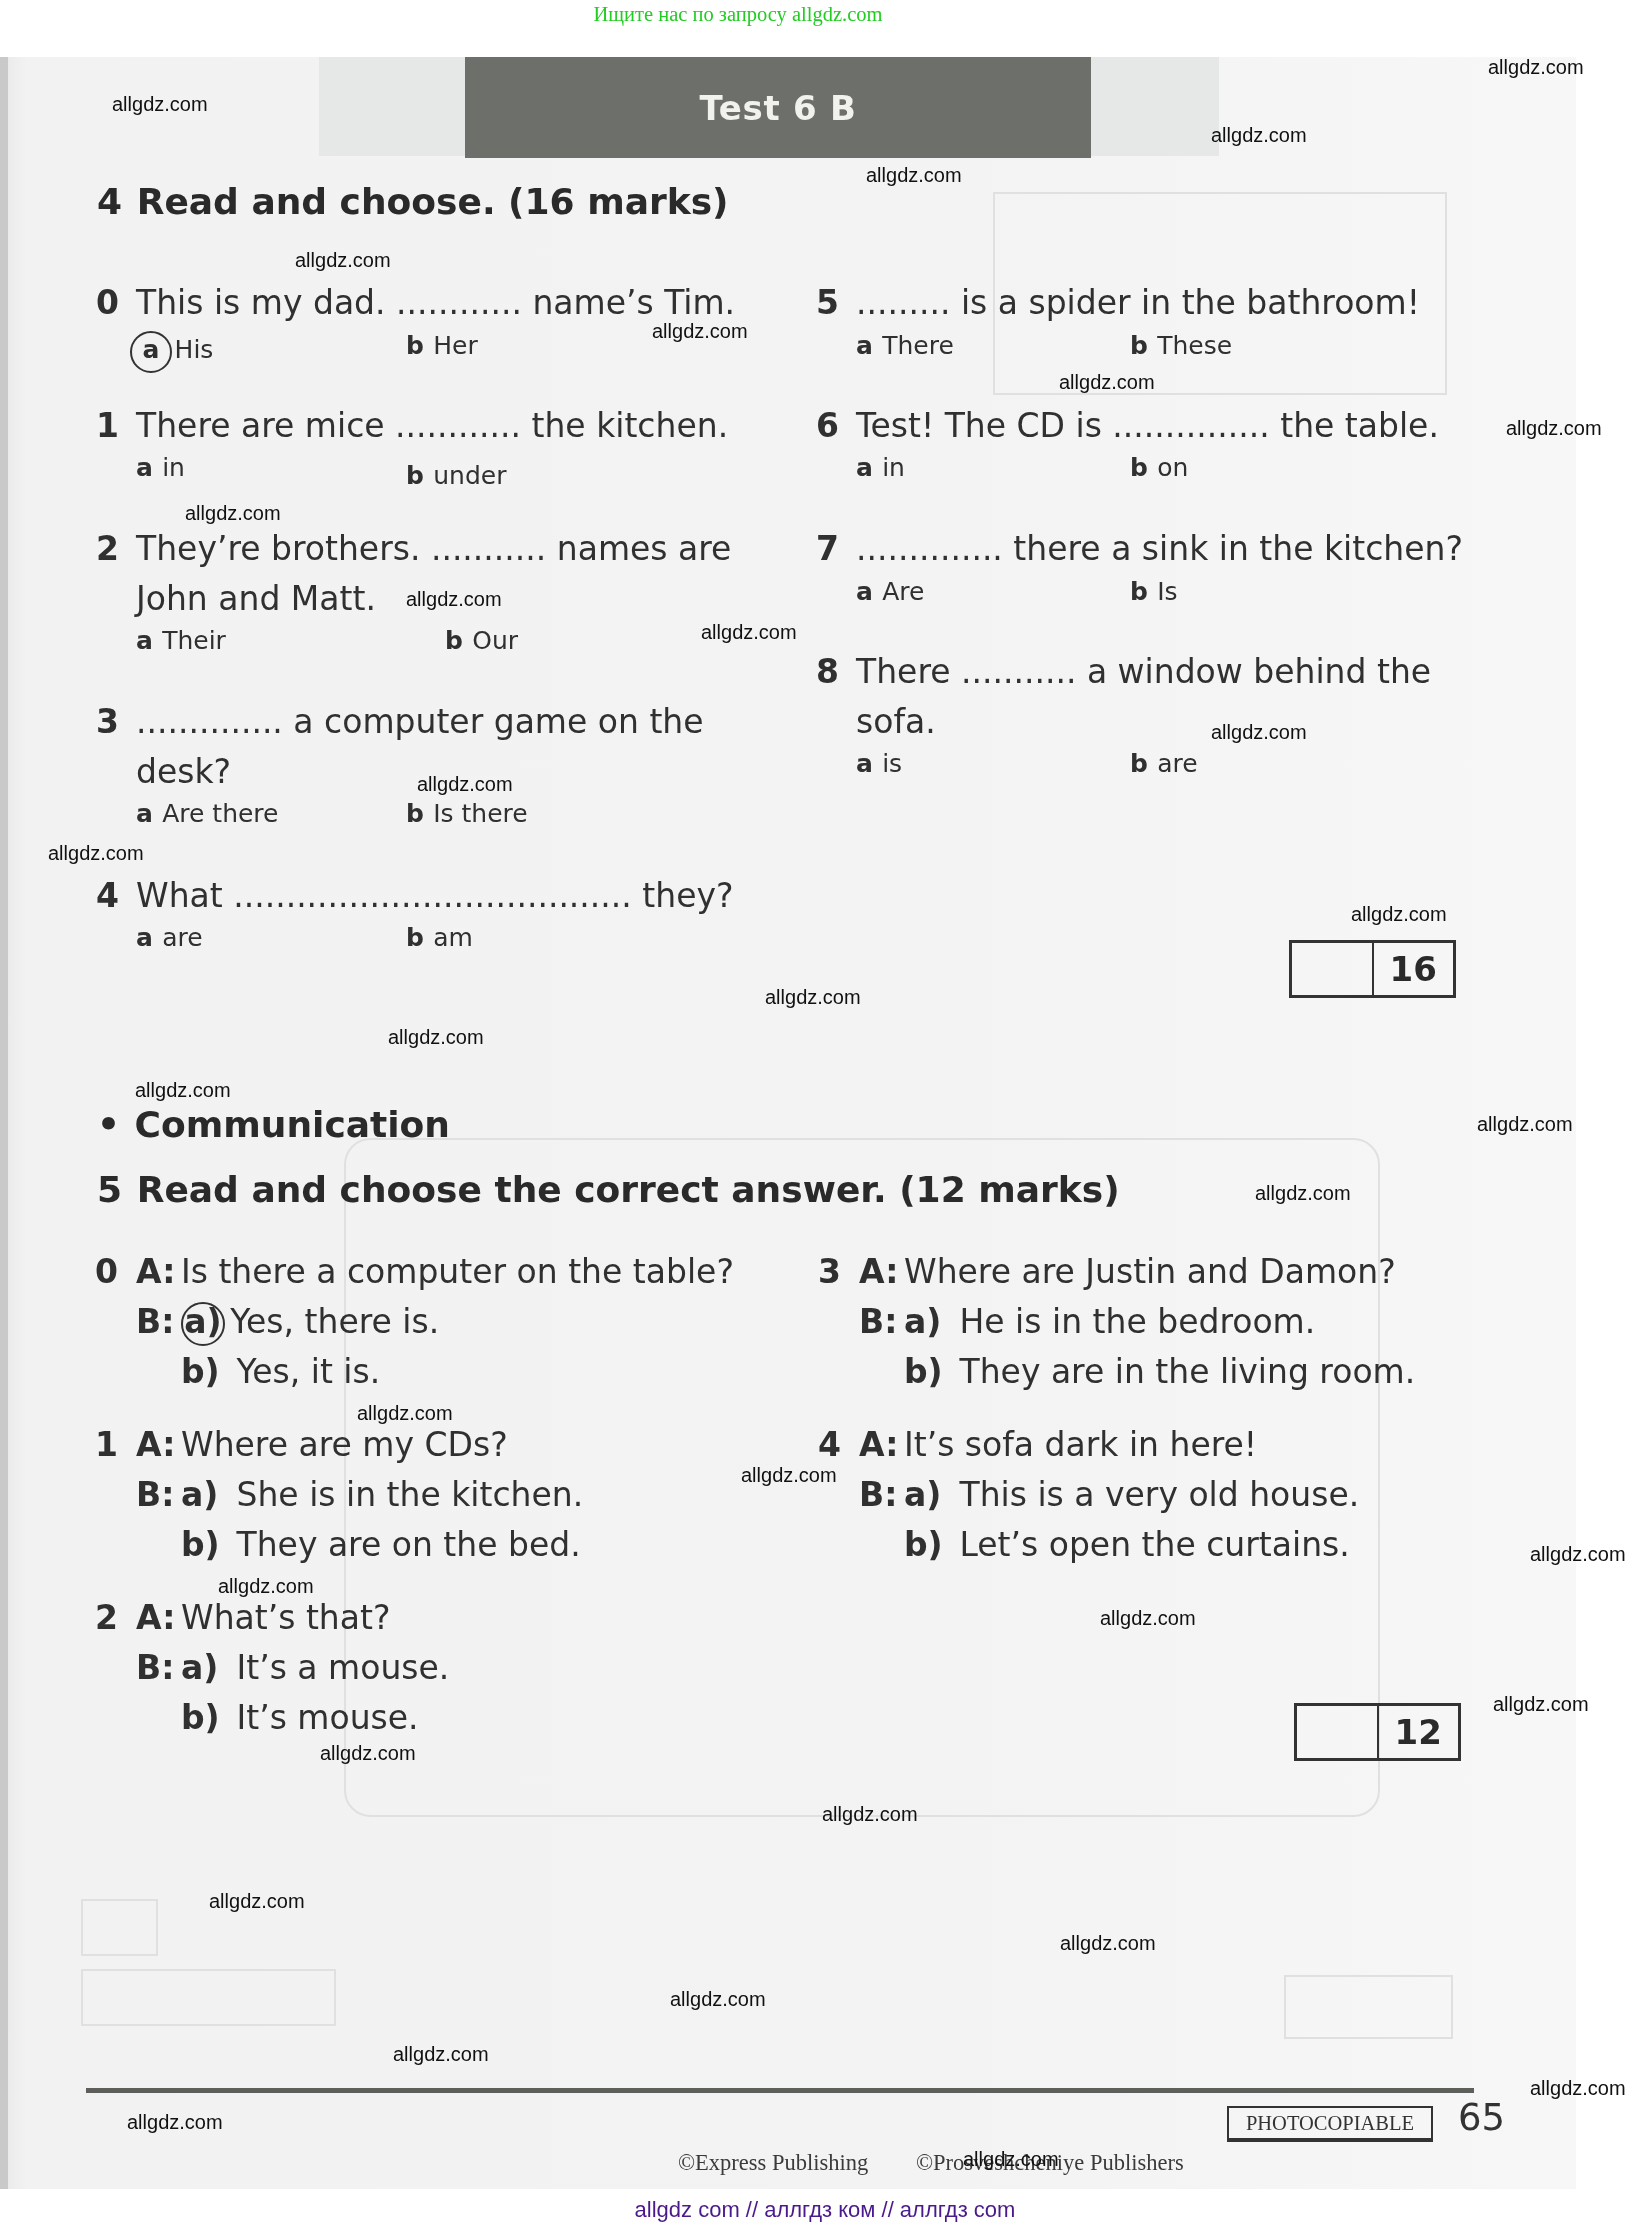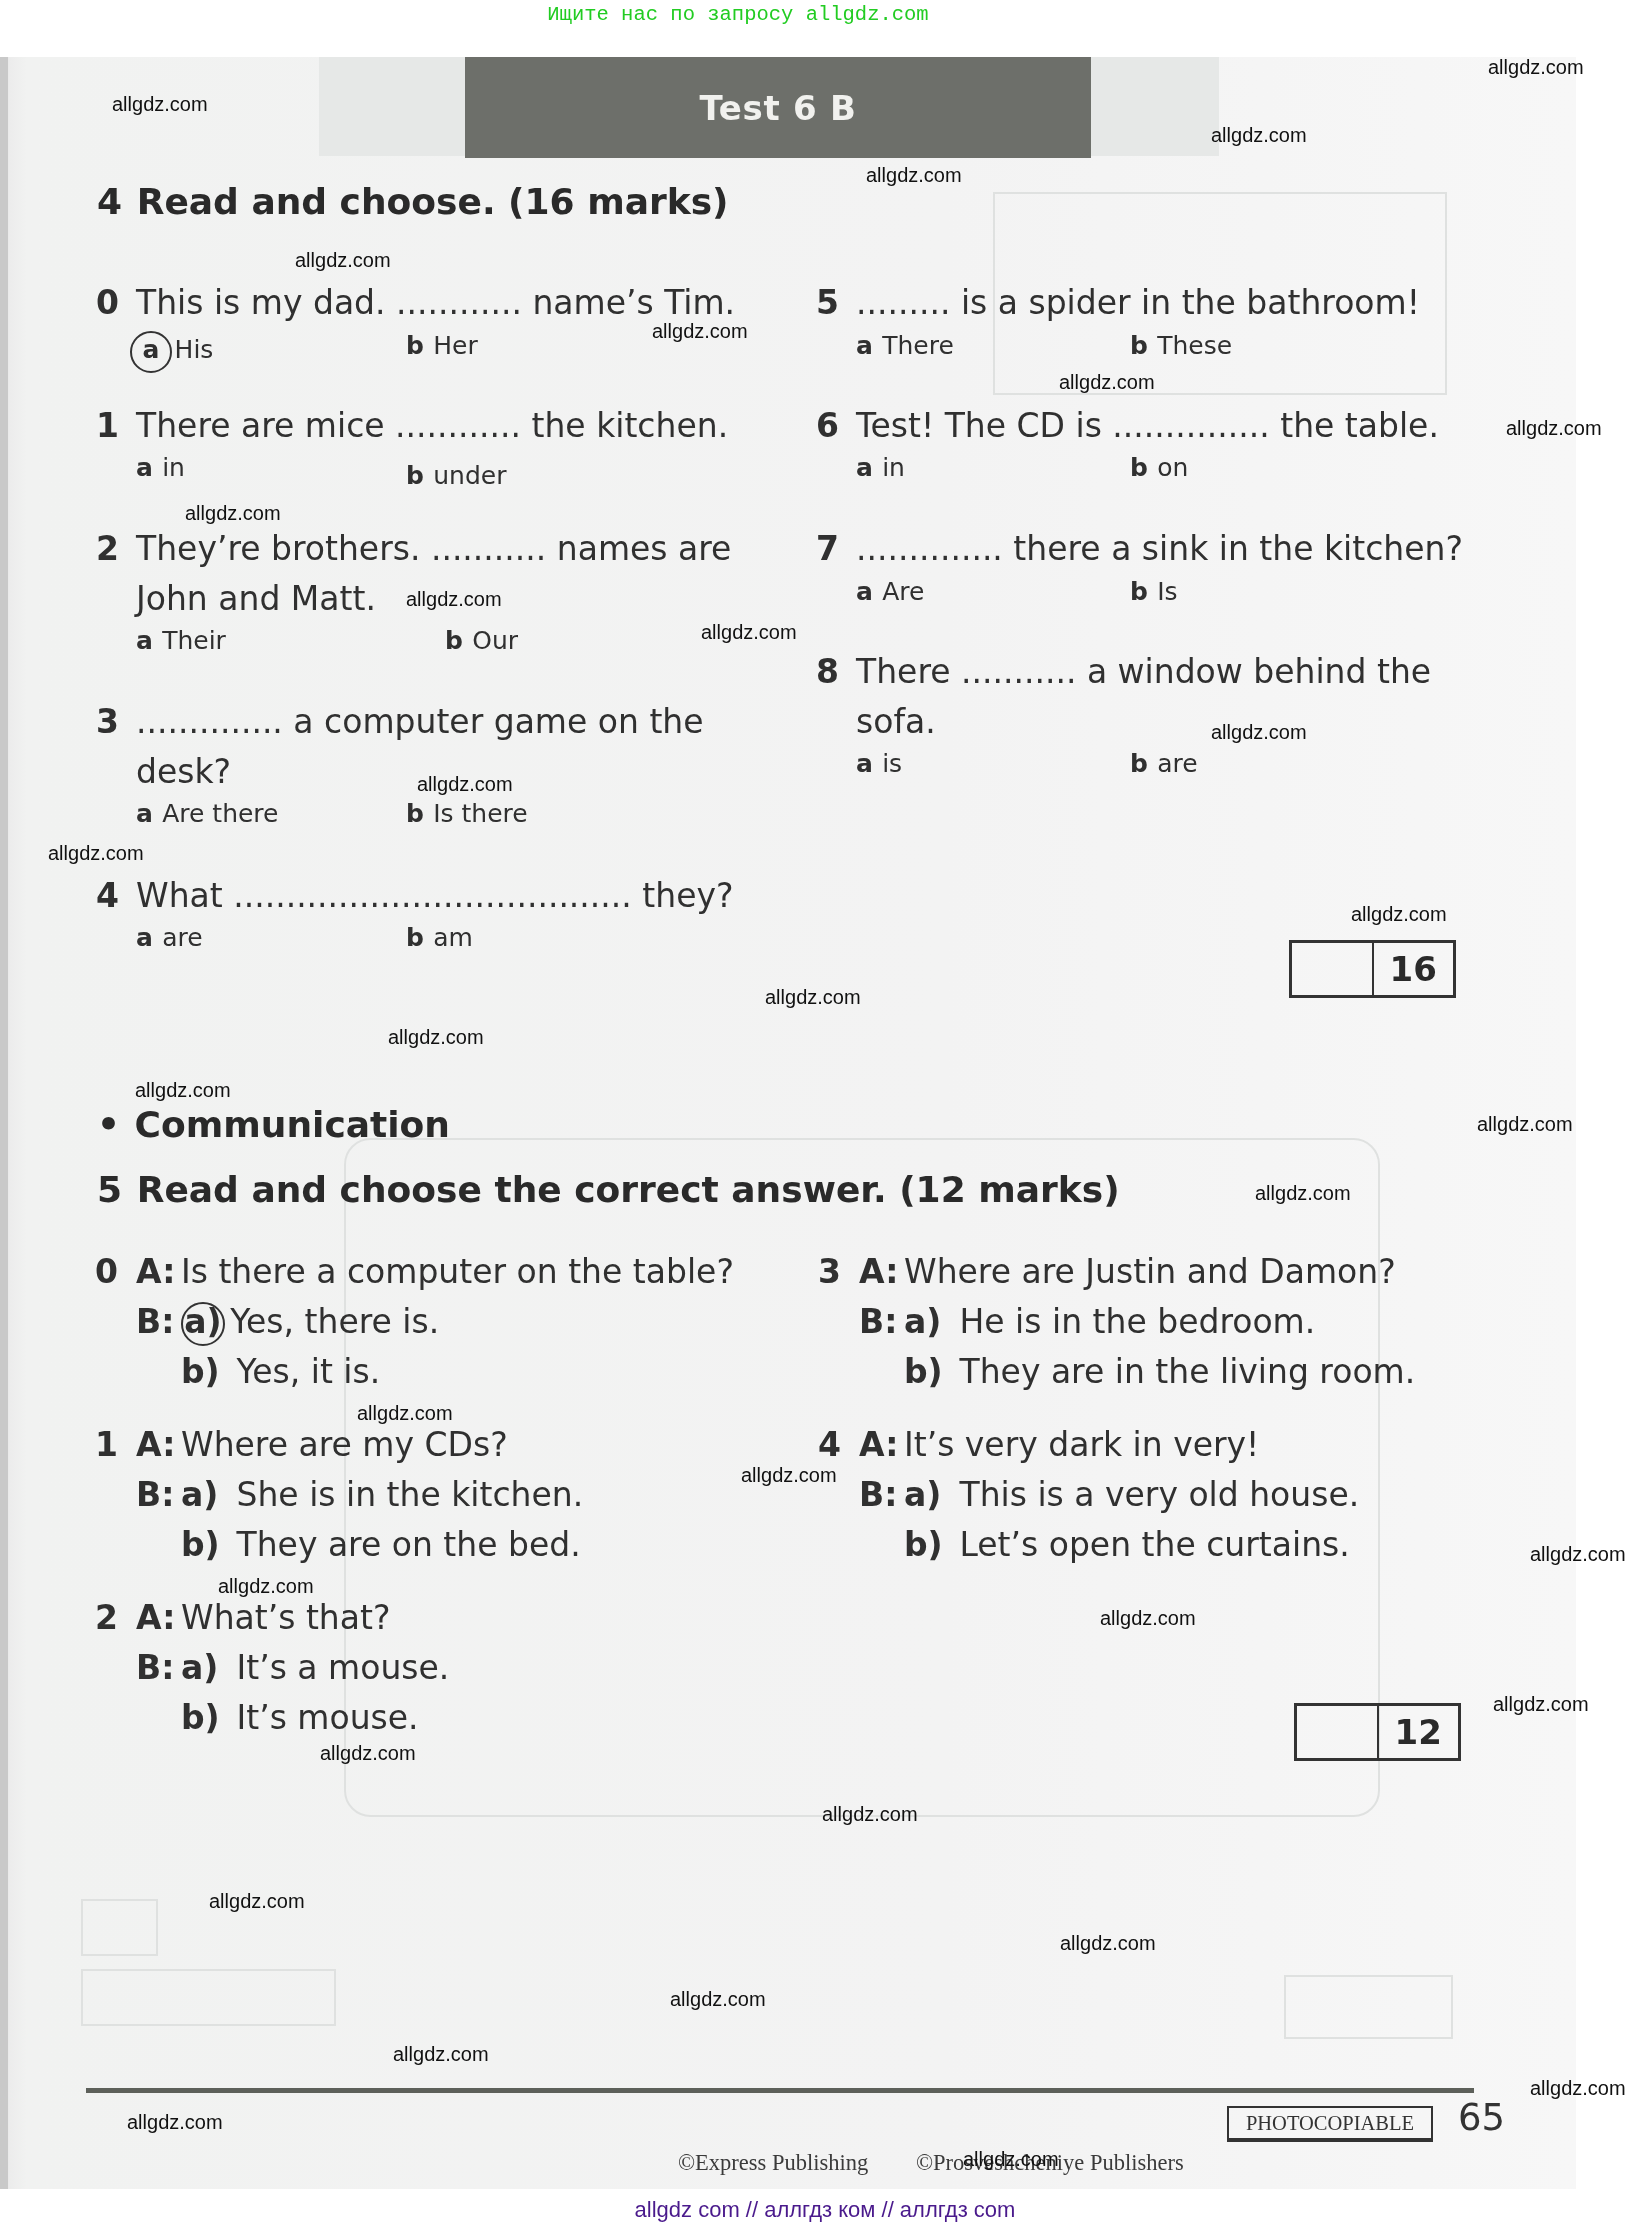--- a/index.html
+++ b/index.html
@@ -38,21 +38,21 @@
   .score {
     position:absolute; width:161px; height:52px; border:3.3px solid #333; display:flex; background:transparent;
   }
   .score .cell { flex:1; }
   .score .cell + .cell { border-left:2.6px solid #333; display:flex; align-items:center; justify-content:center; font-weight:bold; font-size:34px; color:#2a2a2a; }
   .rule { position:absolute; left:86px; top:2088px; width:1388px; height:5.3px; background:#5d605a; }
   .footer-text { position:absolute; top:2108px; font-family:"Liberation Serif", serif; font-size:22.5px; color:#3a3a3a; white-space:nowrap;margin-top:42px; }
   .photocopy { position:absolute; left:1227px; top:2106px; width:202px; height:30px; border:2px solid #333; border-bottom-width:4px; font-family:"Liberation Serif", serif; font-size:20.5px; color:#333; display:flex; align-items:center; justify-content:center; }
   .page-num { position:absolute; left:1458px; top:2096px; font-size:37px; color:#333; }
   .wm { position:absolute; font-family:"Liberation Sans", sans-serif; font-size:20px; color:#111; white-space:nowrap; }
-  .top-banner { position:absolute; left:0; top:2.6px; width:1476px; text-align:center; font-family:Liberation Mono, monospace; font-size:20.5px; color:#22cc22; }
+  .top-banner { position:absolute; left:0; top:2.6px; width:1476px; text-align:center; font-family:Liberation Serif, serif; font-size:20.5px; color:#22cc22; }
   .bottom-banner { position:absolute; left:0; top:2197px; width:1650px; text-align:center; font-family:"Liberation Sans", sans-serif; font-size:22px; color:#4a1a8c; }
 </style>
 </head>
 <body>
 
 <div class="top-banner">Ищите нас по запросу allgdz.com</div>
 
 <div class="scan"></div>
 <div class="scan-edge"></div>
 
@@ -174,21 +174,21 @@
 
 <div class="dlg" style="left:859px;top:1247px;">
   <span class="qn">3</span>
   <span class="sp">A:</span><span>Where are Justin and Damon?</span><br>
   <span class="sp">B:</span><span class="ol">a)</span> <span>He is in the bedroom.</span><br>
   <span class="sp"></span><span class="ol">b)</span> <span>They are in the living room.</span>
 </div>
 
 <div class="dlg" style="left:859px;top:1420px;">
   <span class="qn">4</span>
-  <span class="sp">A:</span><span>It’s very dark in very!</span><br>
+  <span class="sp">A:</span><span>It’s sofa dark in here!</span><br>
   <span class="sp">B:</span><span class="ol">a)</span> <span>This is a very old house.</span><br>
   <span class="sp"></span><span class="ol">b)</span> <span>Let’s open the curtains.</span>
 </div>
 
 <div class="score" style="left:1294px;top:1703px;">
   <div class="cell"></div>
   <div class="cell">12</div>
 </div>
 
 <div class="rule"></div>

